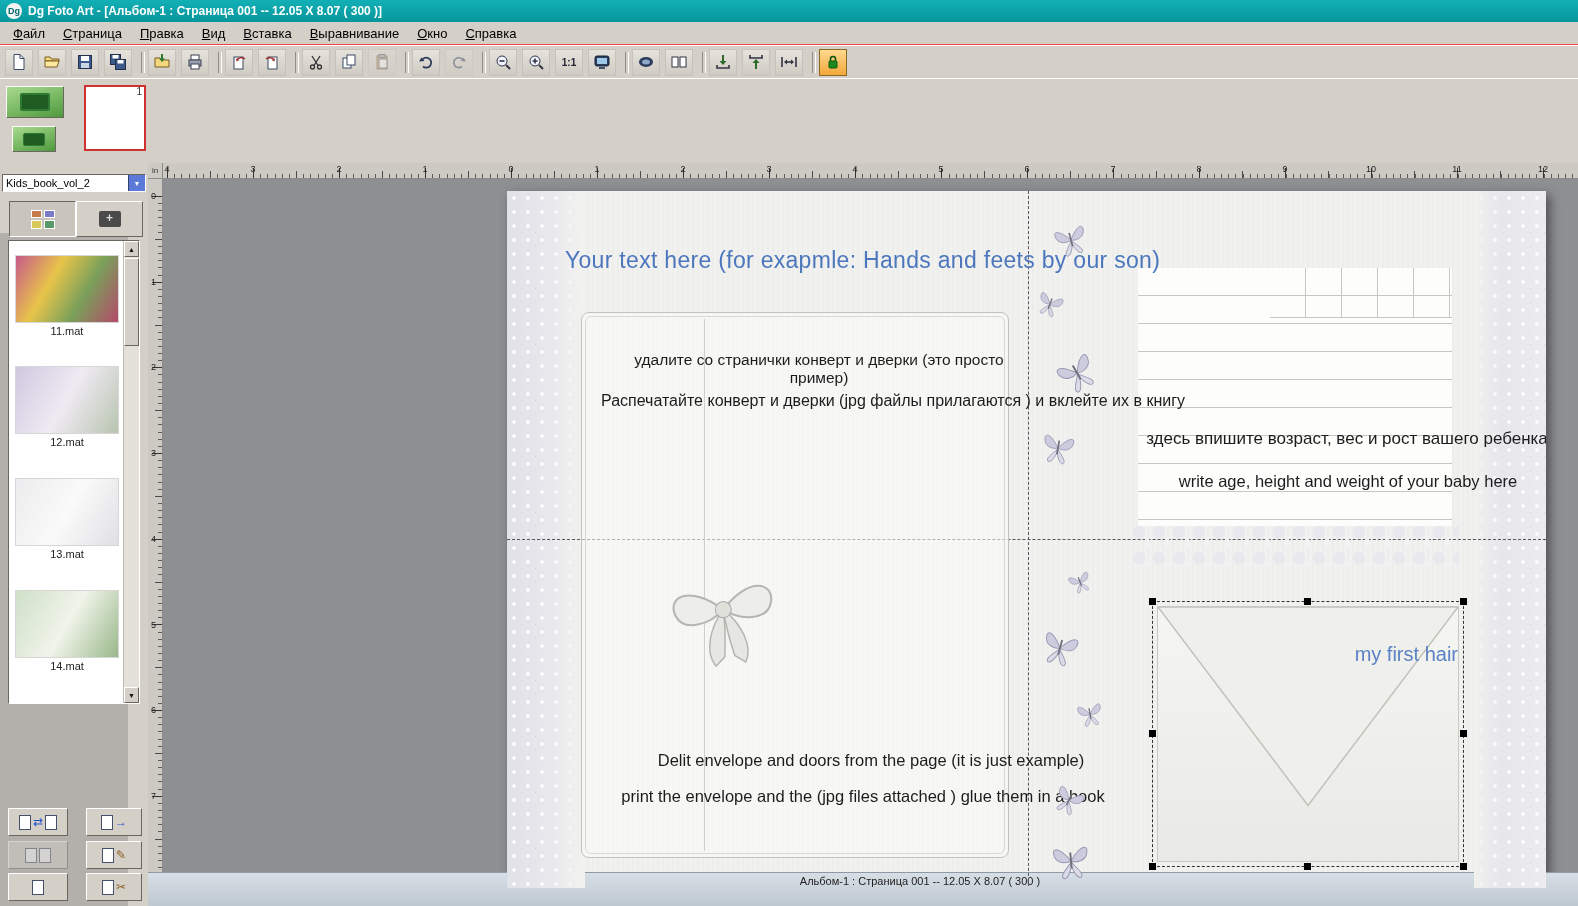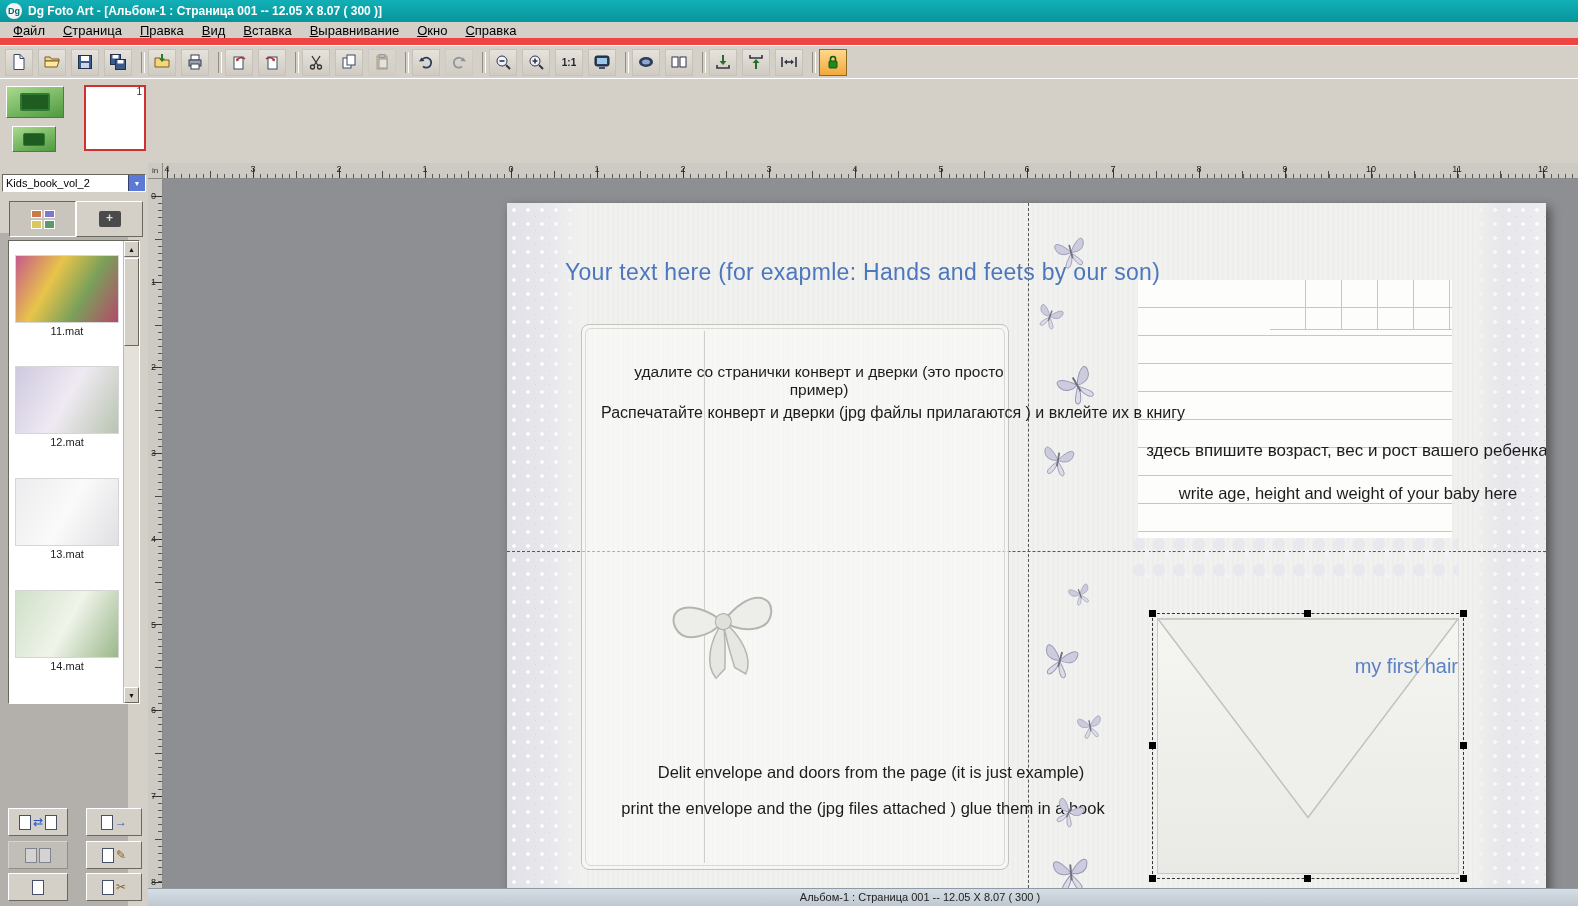--- a/index.html
+++ b/index.html
@@ -8,21 +8,21 @@
 
   
   .titlebar{position:absolute;left:0;top:0;width:100%;height:22px;
     background:linear-gradient(180deg,#12b0b6,#07959b);display:flex;align-items:center;gap:6px;
     padding:0 6px;color:#fff;font-size:12px;font-weight:bold}
   .appbadge{width:16px;height:16px;background:#f4f4f4;color:#066a70;font-size:9px;font-weight:bold;
     display:flex;align-items:center;justify-content:center;border-radius:8px;flex:none}
 
   
   .menubar{position:absolute;top:22px;left:0;width:100%;height:23px;display:flex;align-items:center;
-    padding:0 4px;font-size:13px;color:#000;background:#d4d0c8;border-bottom:7px solid #ef4444}
+    padding:0 4px;font-size:13px;color:#000;background:#d4d0c8;border-bottom:1px solid #ef4444}
   .mi{display:inline-block;padding:2px 9px;cursor:default}
   .mi::first-letter{text-decoration:underline}
 
   
   .toolbar{position:absolute;top:45px;left:0;width:100%;height:33px;background:#d4d0c8;
     border-top:1px solid #fff;display:flex;align-items:center;padding-left:5px}
   .tbtn{width:28px;height:27px;margin-right:5px;display:flex;align-items:center;justify-content:center;
     border:1px solid #c6c2ba;background:linear-gradient(#e6e3dc,#cfcbc3);padding:0;flex:none}
   .tbtn.dis{opacity:.4}
   .tbtn.lock{background:linear-gradient(#ffd98e,#f2a83c);border:1px solid #8a6a20}
@@ -101,21 +101,21 @@
   .vticks{position:absolute;top:17px;left:0;right:0;bottom:0;
     background-image:
       repeating-linear-gradient(180deg,#333 0 1px,transparent 1px 85.7px),
       repeating-linear-gradient(180deg,#4a4a4a 0 1px,transparent 1px 42.85px),
       repeating-linear-gradient(180deg,#5a5a5a 0 1px,transparent 1px 7.14px);
     background-size:10px 100%,7px 100%,4px 100%;
     background-position:right top,right top,right top;background-repeat:repeat-y}
   .vruler .ruler-num{position:absolute;left:3px;transform:translateY(-50%);font-size:9px;color:#222}
 
   .workspace{position:absolute;left:163px;top:179px;right:0;bottom:18px;background:#8e8f92;overflow:hidden}
-  .page{position:absolute;left:344px;top:24px;width:1039px;height:700px;background:#f1f1ef;
+  .page{position:absolute;left:344px;top:12px;width:1039px;height:700px;background:#f1f1ef;
     box-shadow:4px 4px 10px rgba(0,0,0,.45);overflow:hidden;
     background-image:repeating-linear-gradient(90deg,rgba(0,0,0,.015) 0 2px,transparent 2px 5px)}
 
   .lace{position:absolute;top:0;bottom:0;z-index:1;
     background-image:
       radial-gradient(circle 3px at 7px 7px,#fbfbfd 60%,transparent 61%),
       radial-gradient(circle 2px at 0px 14px,#d4d4dc 60%,transparent 61%),
       linear-gradient(90deg,#e1e1e8,#ededf0);
     background-size:14px 14px,14px 14px,100% 100%}
   .lace.left{left:0;width:78px}
@@ -156,21 +156,21 @@
   .sel{position:absolute;left:646px;top:411px;width:310px;height:264px;z-index:5;outline:1px dashed #333}
   .env{position:absolute;inset:4px;background:linear-gradient(180deg,#f5f5f2,#e9e9e6);border:1px solid #c9c9c3}
   .env svg{position:absolute;inset:0;width:100%;height:100%}
   .envtext{position:absolute;top:36px;left:0;width:100%;text-align:right;padding-left:34px;
     font-size:20px;color:#5b82c4}
   .hdl{position:absolute;width:7px;height:7px;background:#000}
   .hdl.tl{left:-4px;top:-4px}.hdl.tm{left:calc(50% - 4px);top:-4px}.hdl.tr{right:-4px;top:-4px}
   .hdl.ml{left:-4px;top:calc(50% - 4px)}.hdl.mr{right:-4px;top:calc(50% - 4px)}
   .hdl.bl{left:-4px;bottom:-4px}.hdl.bm{left:calc(50% - 4px);bottom:-4px}.hdl.br{right:-4px;bottom:-4px}
 
-  .statusbar{position:absolute;left:148px;right:0;bottom:0;height:18px;
+  .statusbar{position:absolute;left:148px;right:0;bottom:0;height:34px;
     background:linear-gradient(#d7dee5,#bec8d1);border-top:1px solid #8d9aa6;font-size:11px;color:#222}
   .statusbar span{position:absolute;left:772px;top:2px;transform:translateX(-50%);white-space:nowrap}
 </style>
 </head>
 <body>
 
 <svg width="0" height="0" style="position:absolute">
   <defs>
     <g id="bf">
       <path d="M18 18 C8 4,2 6,5 14 C7 19,14 20,18 18Z" fill="#ccccde" stroke="#9898b4" stroke-width="0.8"></path>

